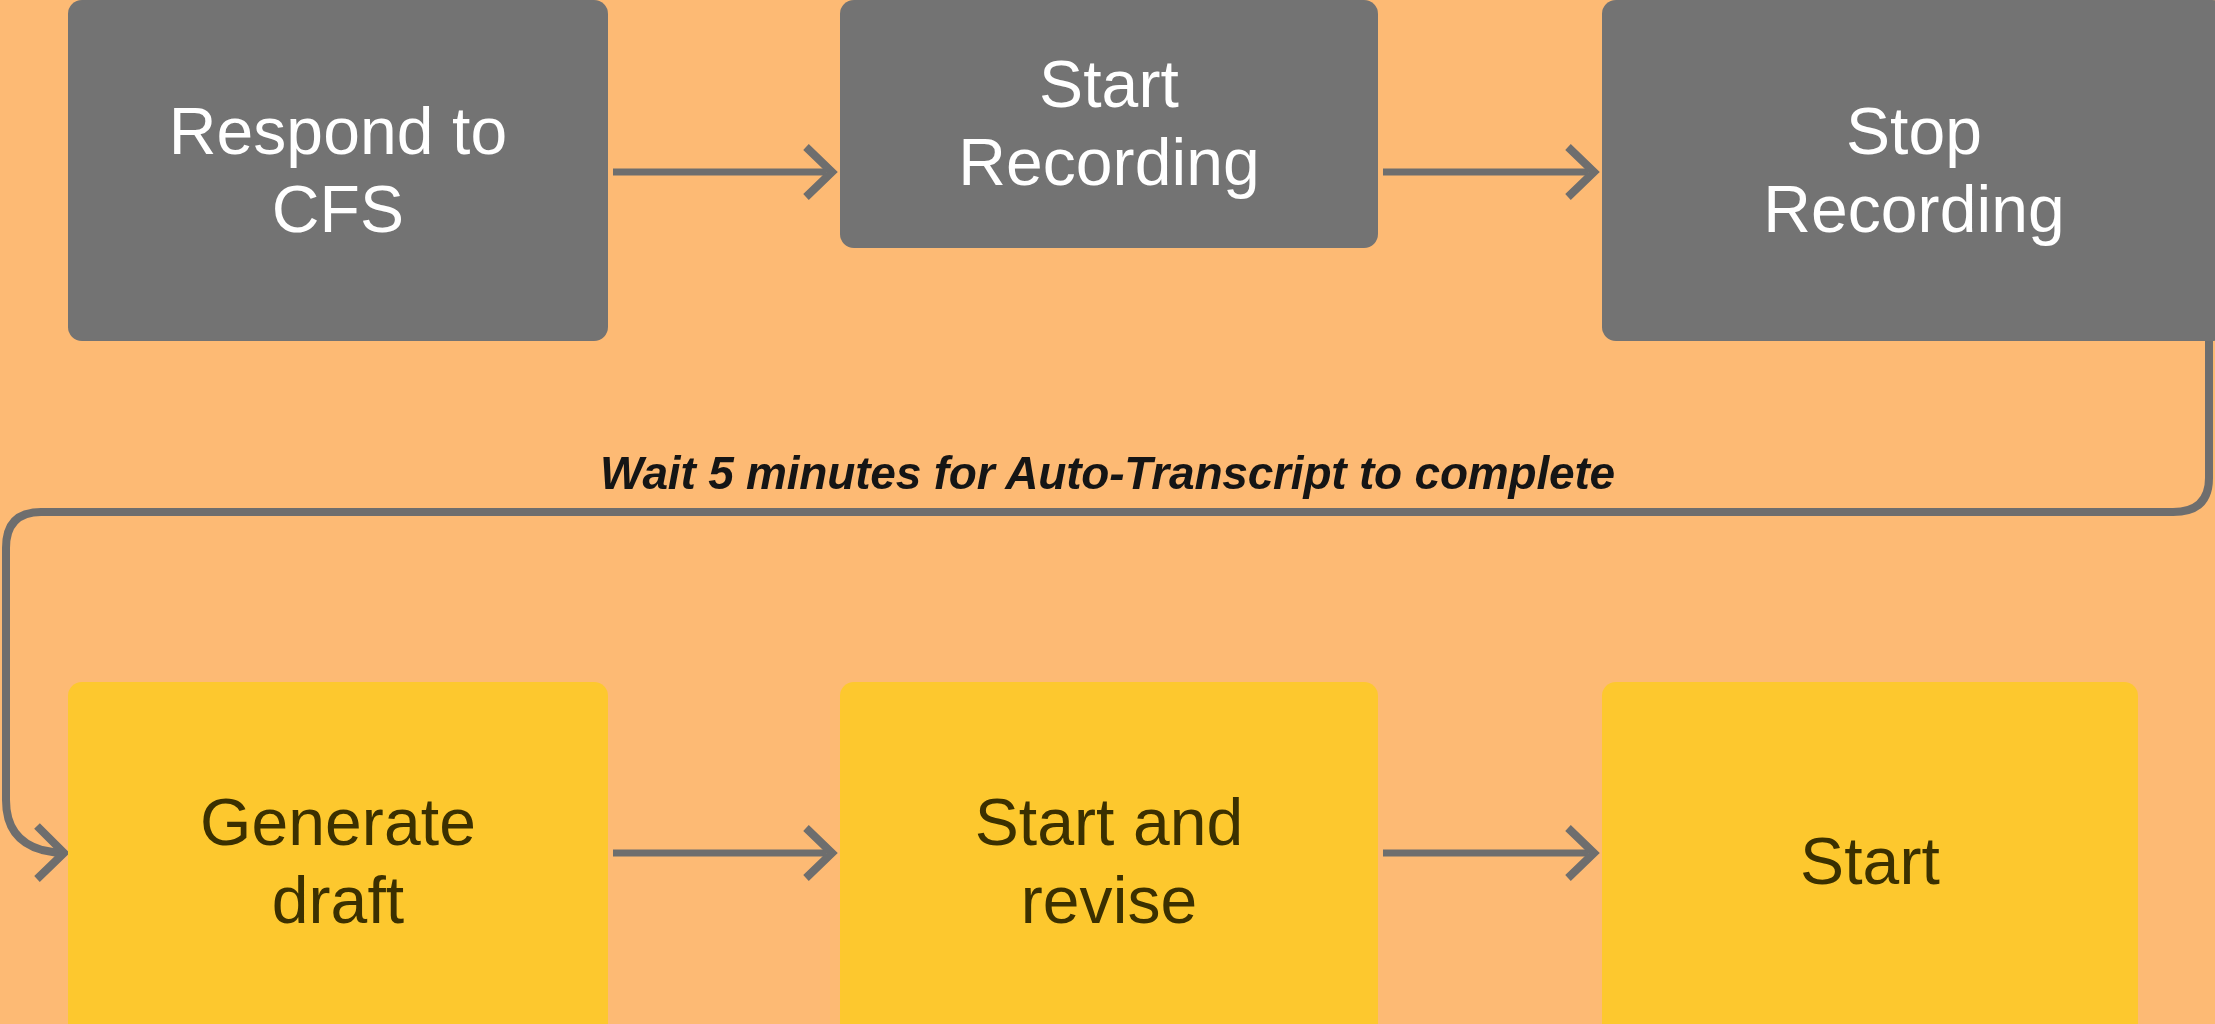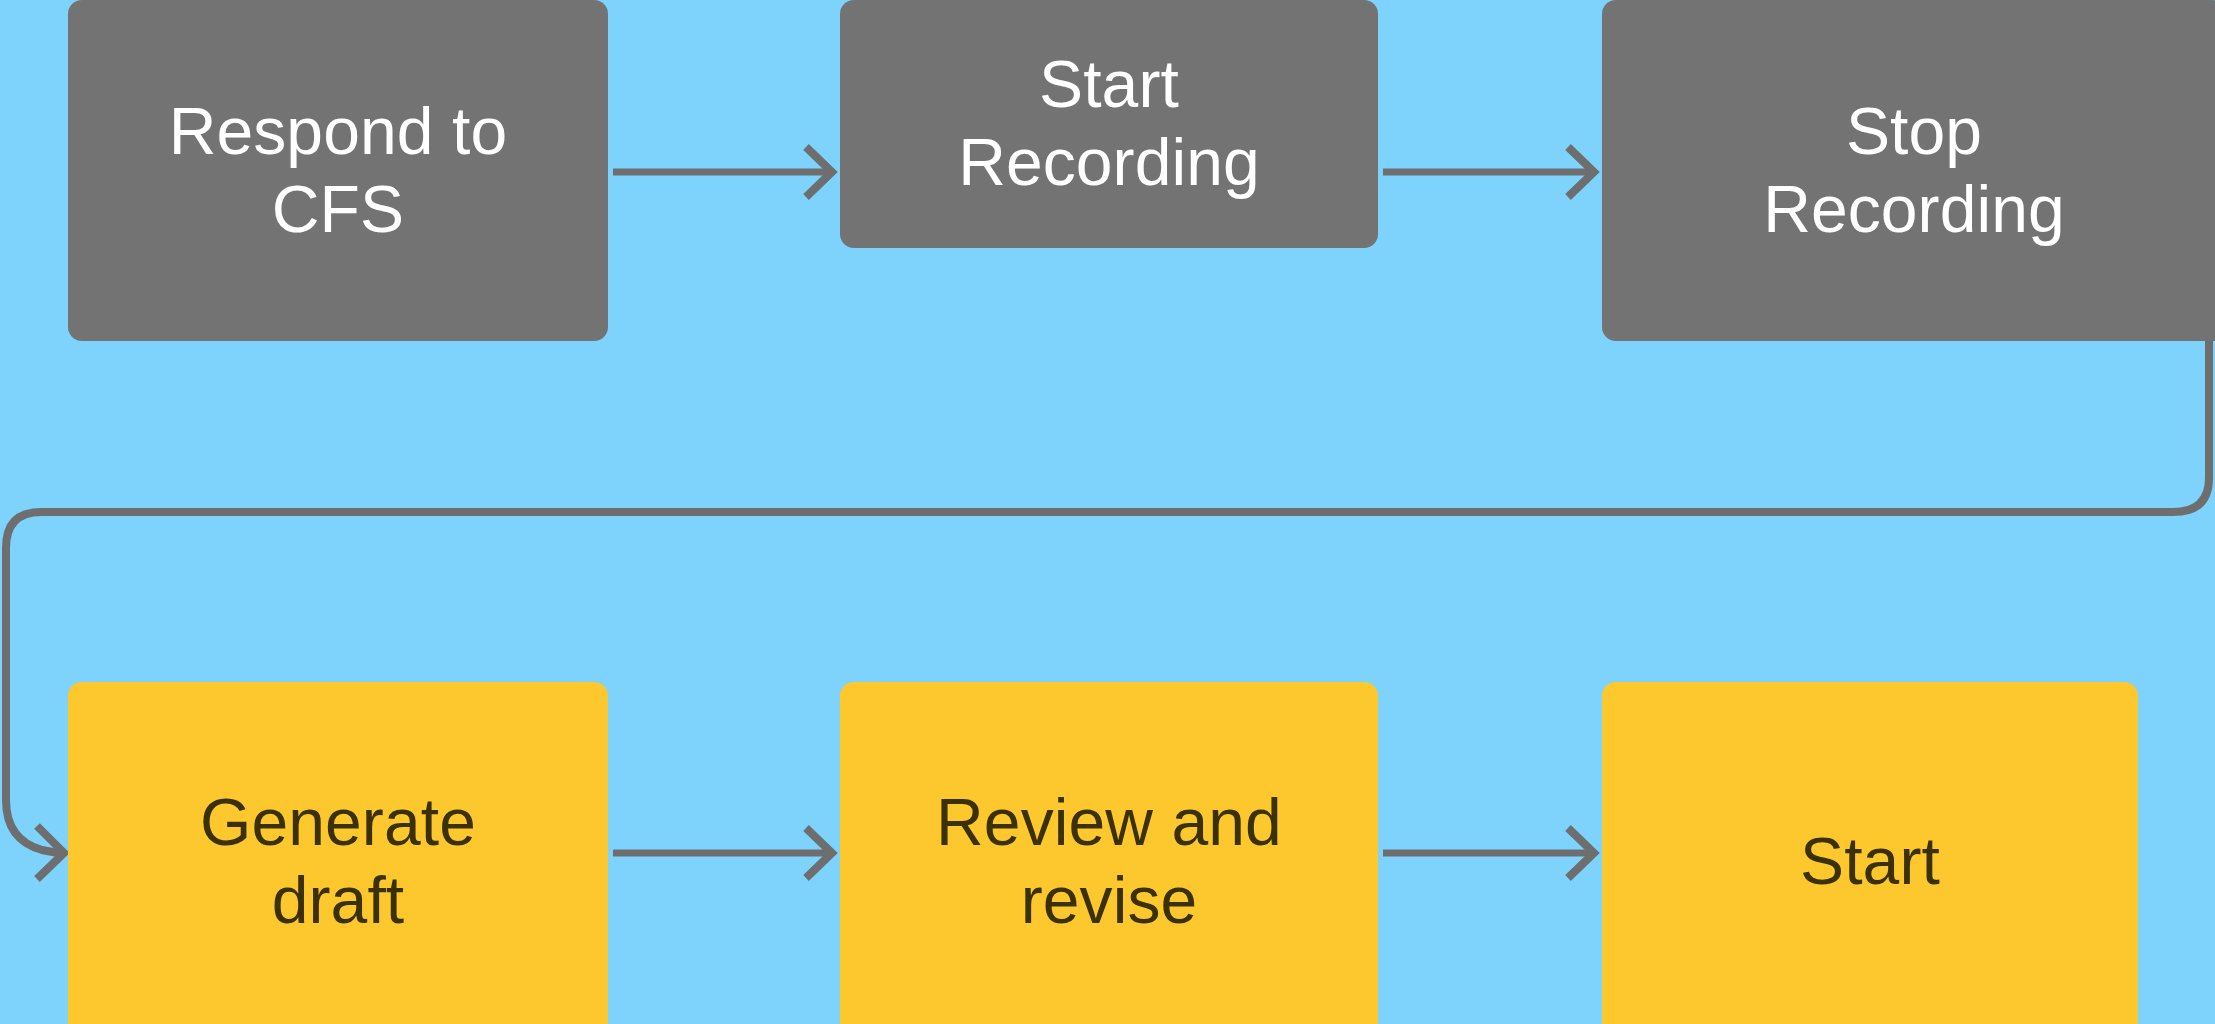--- a/index.html
+++ b/index.html
@@ -5,21 +5,21 @@
 <style>
   html, body {
     margin: 0;
     padding: 0;
     background: #ffffff;
   }
   #canvas {
     position: relative;
     width: 2215px;
     height: 1024px;
-    background: #7dd3fc;
+    background: #fdba74;
     overflow: hidden;
     font-family: "Liberation Sans", sans-serif;
   }
   .node {
     position: absolute;
     display: flex;
     align-items: center;
     justify-content: center;
     text-align: center;
     border-radius: 14px;
@@ -144,28 +144,29 @@
   <div id="node-start-recording" class="node node-gray">
     <span class="node-label">Start
 Recording</span>
   </div>
 
   <div id="node-stop-recording" class="node node-gray">
     <span class="node-label">Stop
 Recording</span>
   </div>
 
+  <div id="wait-label">Wait 5 minutes for Auto-Transcript to complete</div>
 
   <div id="node-generate-draft" class="node node-yellow">
     <span class="node-label">Generate
 draft</span>
   </div>
 
   <div id="node-review-revise" class="node node-yellow">
-    <span class="node-label">Review and
+    <span class="node-label">Start and
 revise</span>
   </div>
 
   <div id="node-copy" class="node node-yellow">
     <span class="node-label">Start</span>
   </div>
 
 </div>
 
 </body></html>

